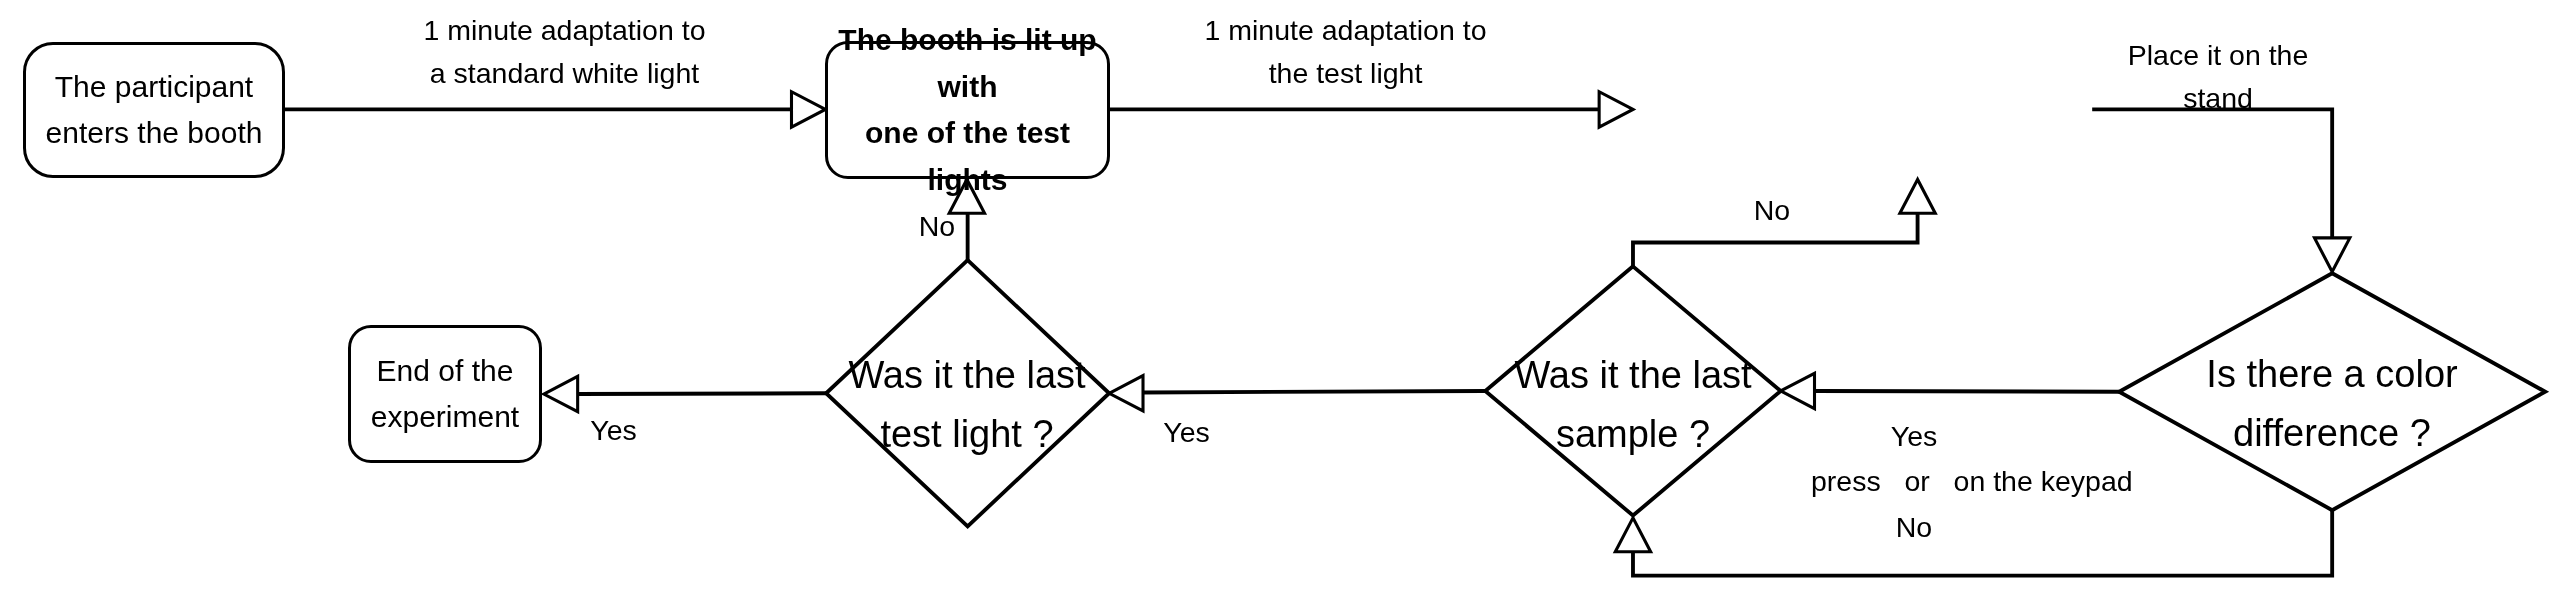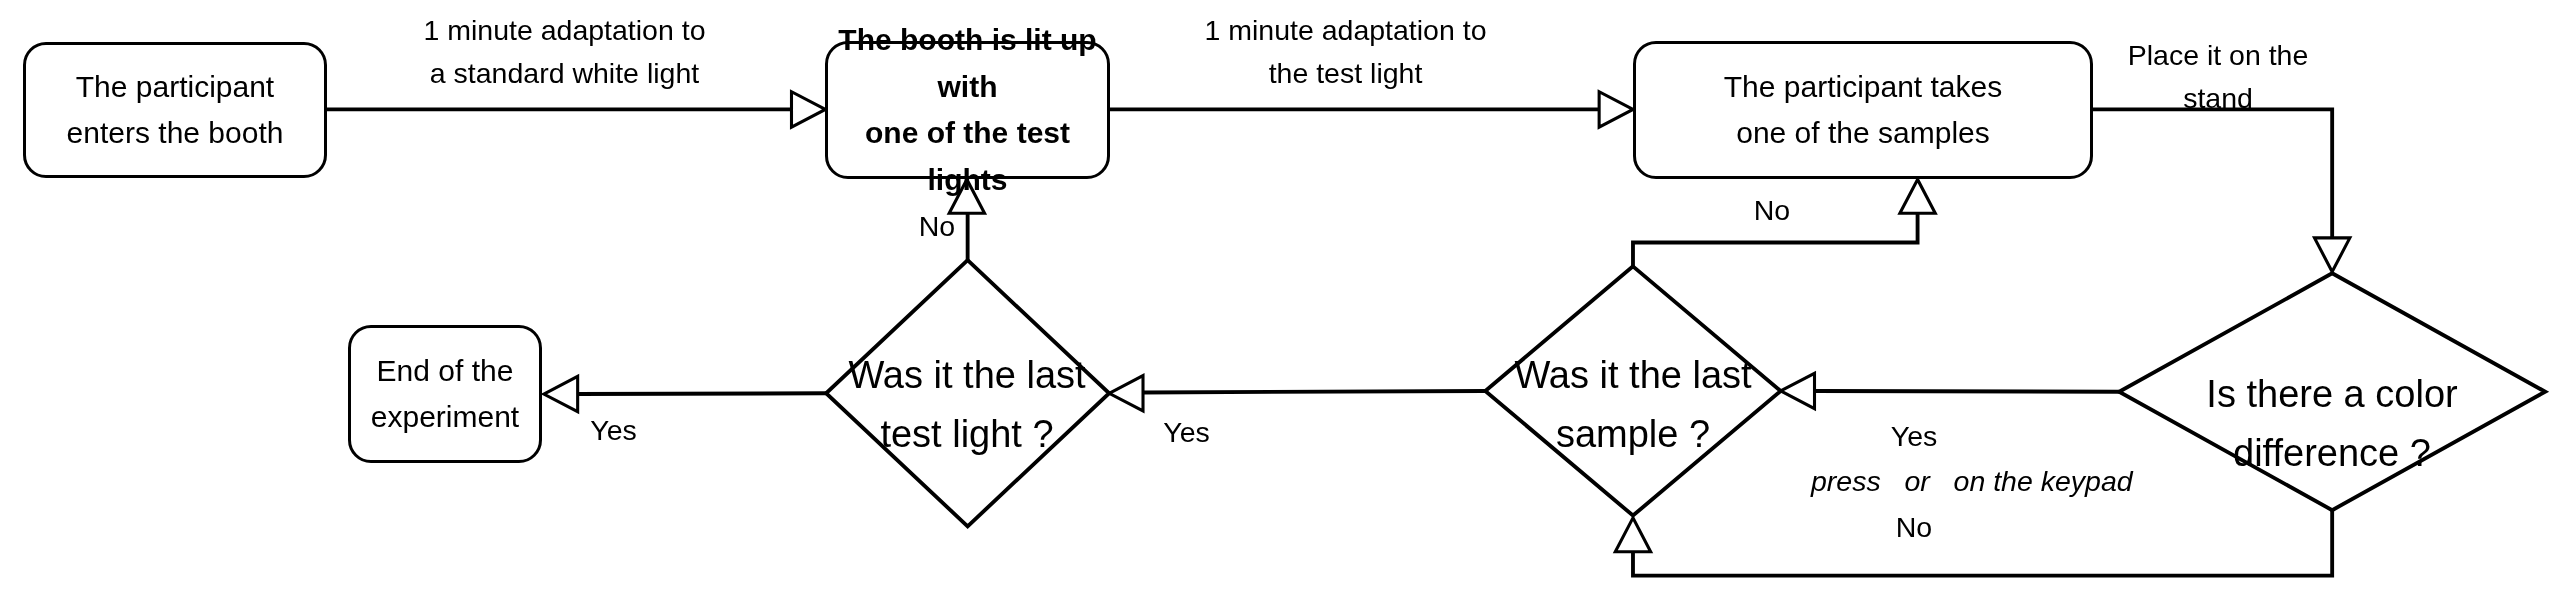--- a/index.html
+++ b/index.html
@@ -30,48 +30,48 @@
     font-size: 30px;
     line-height: 1.55;
   }
   .lbl {
     position: absolute;
     text-align: center;
     white-space: pre-line;
     font-size: 28.5px;
     line-height: 1.5;
   }
-  .lbl-pre { white-space: pre; text-align: left; font-style: italic; }
+  .lbl-pre { white-space: pre; text-align: left; }
   .dtext {
     position: absolute;
     text-align: center;
     white-space: pre-line;
     font-size: 38px;
     line-height: 1.55;
   }
   
-  .n-start  { left: 23px;   top: 42px;  width: 304px; height: 136px; }
+  .n-start  { left: 23px;   top: 42px;  width: 262px; height: 136px; border-radius: 30px; }
   .n-booth  { left: 825px; top: 41px;  width: 285px; height: 138px; font-weight: bold; }
   .n-sample { left: 1633px; top: 41px;  width: 460px; height: 138px; }
   .n-end    { left: 348px;  top: 325px; width: 194px; height: 138px; }
   
   .l-adapt-white { left: 410px;  top: 9.2px;  width: 309px; }
   .l-adapt-test  { left: 1191px; top: 9.2px;  width: 309px; }
   .l-place-stand { left: 2102px; top: 34px;  width: 232px; text-align: center; }
   .l-no-light    { left: 891px; top: 205px; width: 92px; }
   .l-no-sample   { left: 1726px; top: 189px; width: 92px; }
   .l-yes-sample  { left: 1148px; top: 411px; width: 77px; }
   .l-yes-light   { left: 575px;  top: 409px; width: 77px; }
   .l-keypad-yes  { left: 1868px; top: 415px; width: 92px; }
   .l-keypad-ins  { left: 1811px; top: 460px; }
   .l-keypad-no   { left: 1868px; top: 506px; width: 92px; }
   
   .d-light  { left: 821px; top: 346px; width: 292px; }
   .d-sample { left: 1487px; top: 346px; width: 292px; }
-  .d-color  { left: 2178px; top: 365px; width: 308px; }
+  .d-color  { left: 2178px; top: 345px; width: 308px; }
 </style>
 </head>
 <body>
 
 <div class="canvas">
 
   <svg class="layer" width="2576" height="615" viewBox="0 0 3349 799">
     <g stroke="#000000" stroke-width="5" fill="none">
 
       <line x1="370" y1="142" x2="1029" y2="142"></line>
@@ -109,22 +109,20 @@
       <polygon points="1258,338 1442,511 1258,684 1074,511"></polygon>
       <polygon points="2123,346 2315,508 2123,670 1931,508"></polygon>
       <polygon points="3032,355 3309,509 3032,663 2755,509"></polygon>
     </g>
   </svg>
 
   <div class="node n-start">The participant
 enters the booth</div>
   <div class="node n-booth">The booth is lit up with
 one of the test lights</div>
-  <div class="node n-sample">The participant takes
-one of the samples</div>
   <div class="node n-end">End of the
 experiment</div>
 
   <div class="dtext d-light">Was it the last
 test light ?</div>
   <div class="dtext d-sample">Was it the last
 sample ?</div>
   <div class="dtext d-color">Is there a color
 difference ?</div>
 

